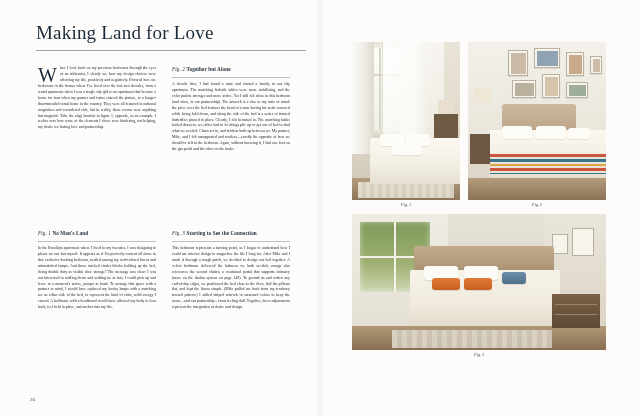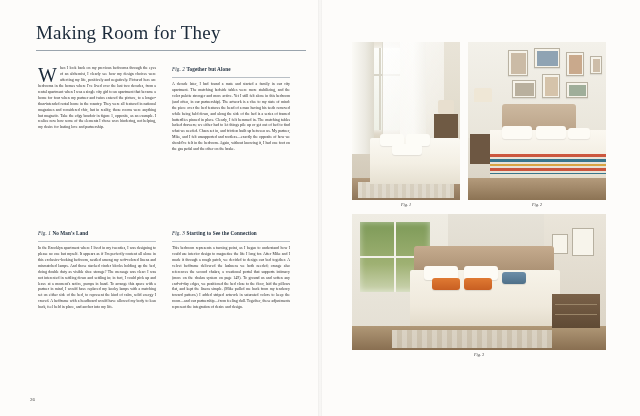--- a/index.html
+++ b/index.html
@@ -275,21 +275,21 @@
 </style>
 </head>
 <body>
 
 <div class="spread">
 
   <div class="page-left"></div>
   <div class="page-right"></div>
   <div class="gutter"></div>
 
-  <div class="title">Making Room for They</div>
+  <div class="title">Making Land for Love</div>
   <div class="title-rule"></div>
 
   <div class="col col-a">
     <p class="dropcap-para">
       <span class="dropcap">W</span><span>hen I look back on my previous bedrooms through the eyes of an alchemist, I clearly see how my design choices were affecting my life, positively and negatively. Pictured here are bedrooms in the homes where I've lived over the last two decades, from a rental apartment when I was a single city girl to an apartment that became a home for four when my partner and twins entered the picture, to a longer-than-intended rental home in the country. They were all featured in national magazines and considered chic, but in reality, those rooms were anything but magnetic. Take the edgy boudoir in figure 1, opposite, as an example. I realize now how some of the elements I chose were hindering, not helping, my desire for lasting love and partnership.</span>
     </p>
   </div>
 
   <div class="col col-b">
     <div class="figlabel">

